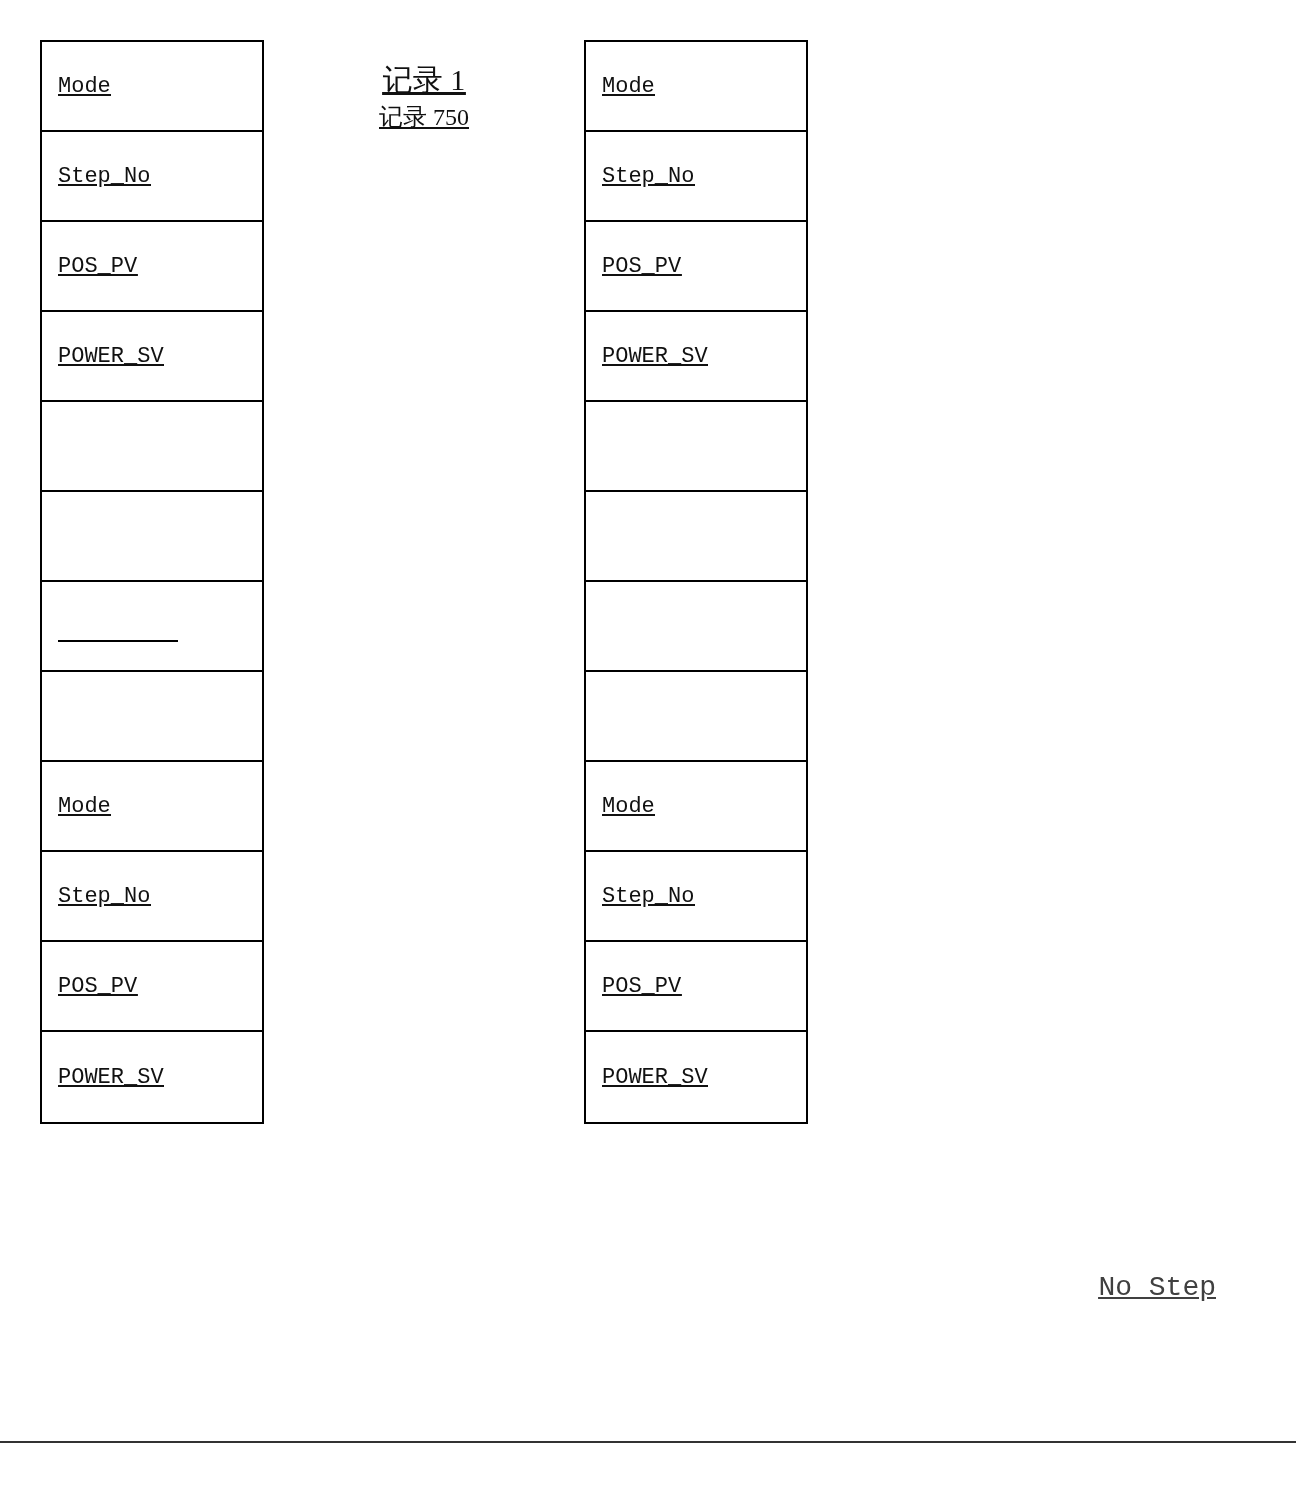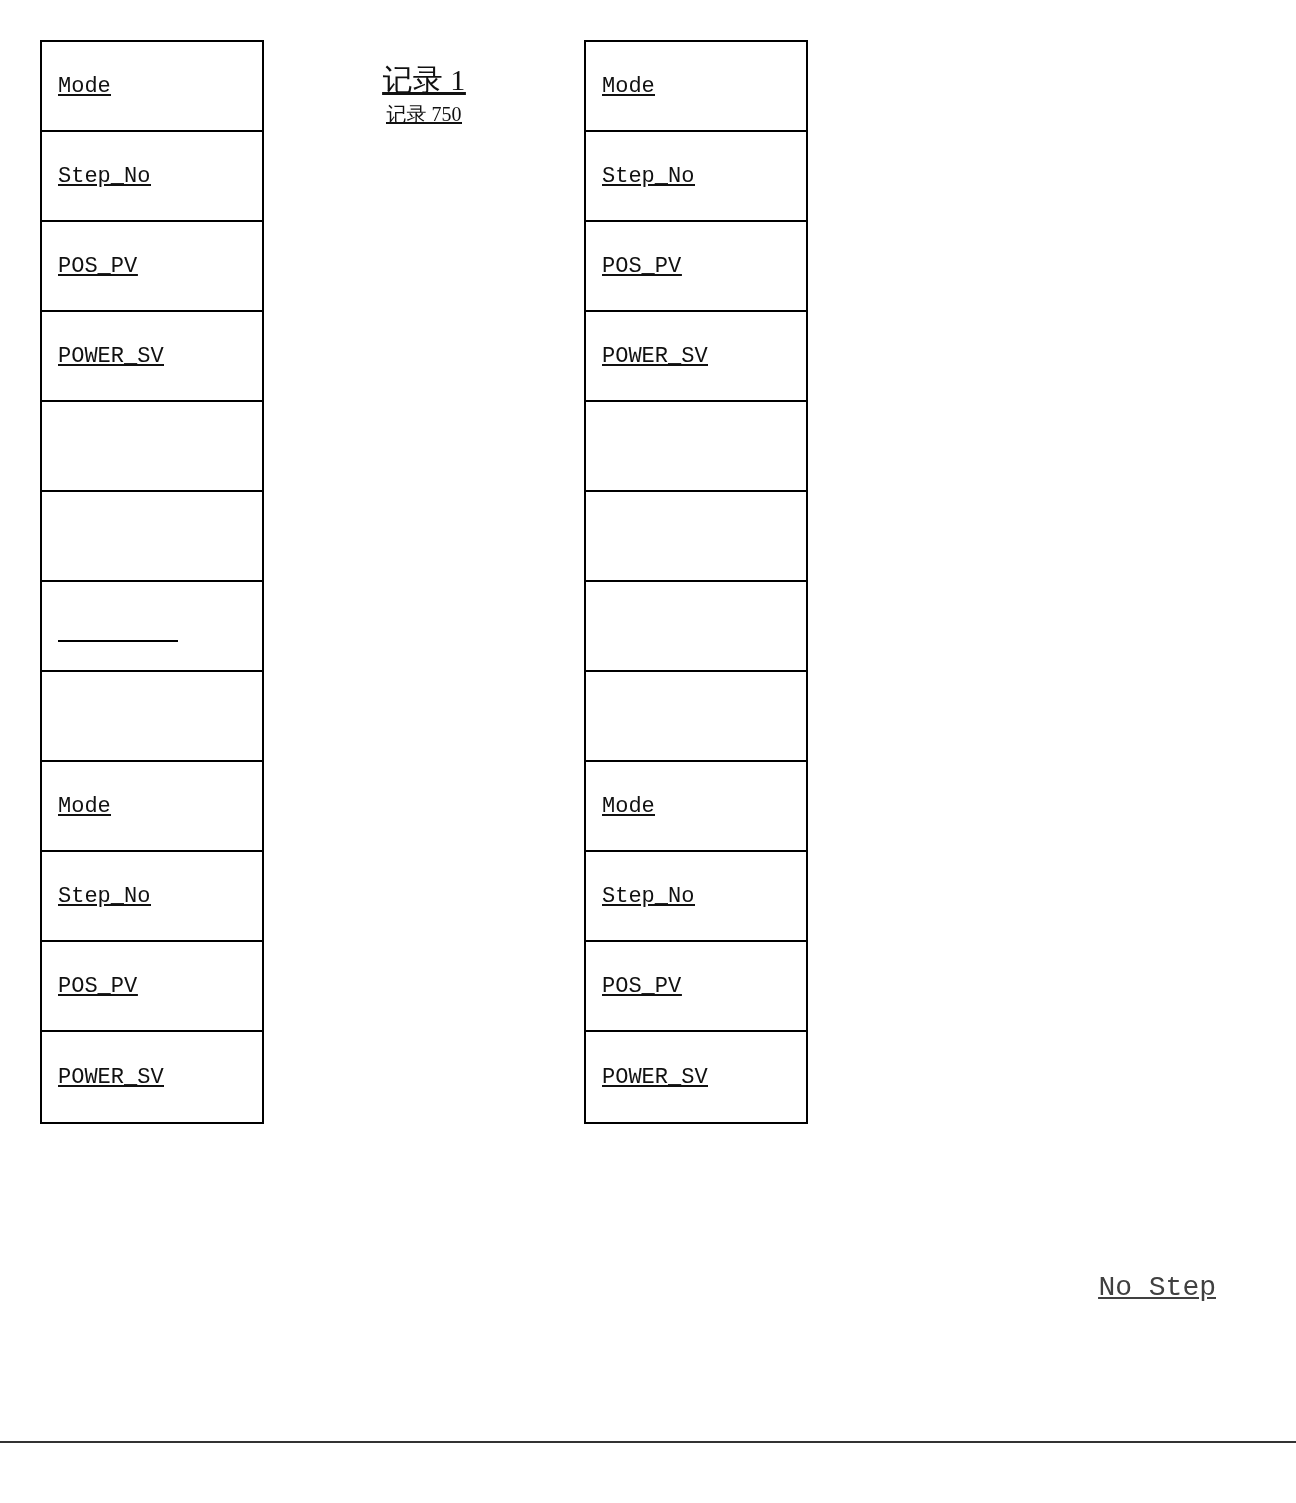--- a/index.html
+++ b/index.html
@@ -125,21 +125,21 @@
         <div class="data-cell">
           <span>POWER_SV</span>
         </div>
       </div>
     </div>
 
     <div style="display:flex; flex-direction:column; justify-content:flex-start; align-items:center; width:320px; padding:0 28px; height:1080px;">
       <div style="font-size:30px; font-family:'SimSun','STSong',serif; color:#111; padding-top: 20px;">
         <span>记录 1</span>
       </div>
-      <div style="font-size:20px; font-family:'SimSun','STSong',serif; color:#111; padding-bottom: 360px;">
+      <div style="font-size:24px; font-family:'SimSun','STSong',serif; color:#111; padding-bottom: 360px;">
         <span>记录 750</span>
       </div>
     </div>
 
     <div style="display:flex; flex-direction:column; align-items:flex-start;">
       <div class="data-column">
 
         <div class="data-cell">
           <span>Mode</span>
         </div>

